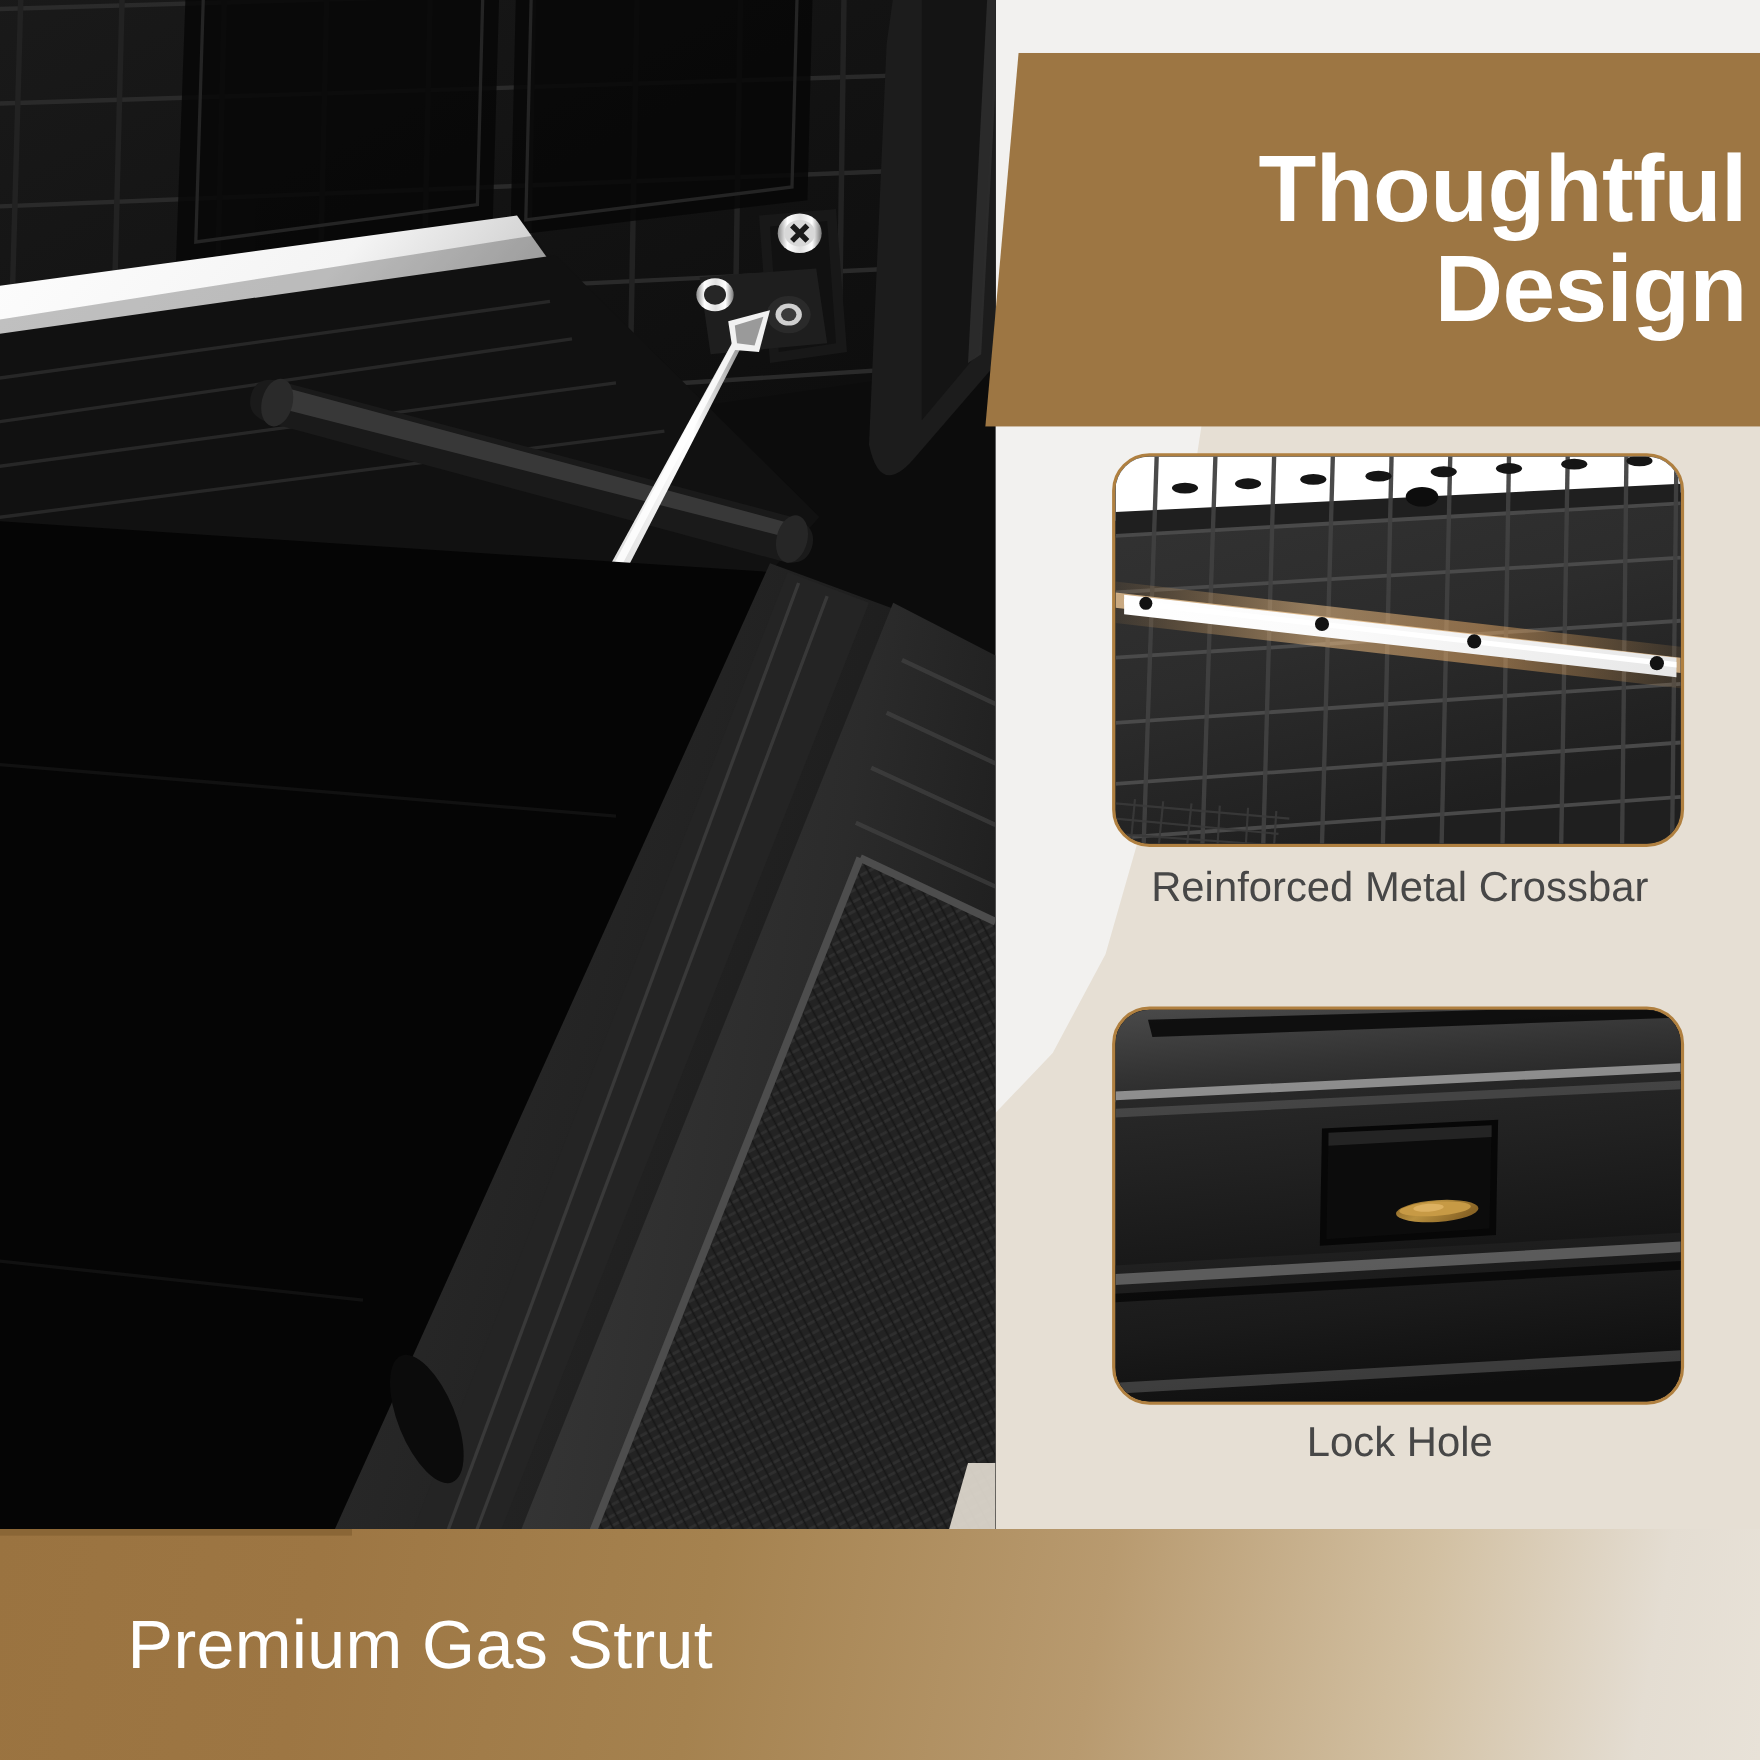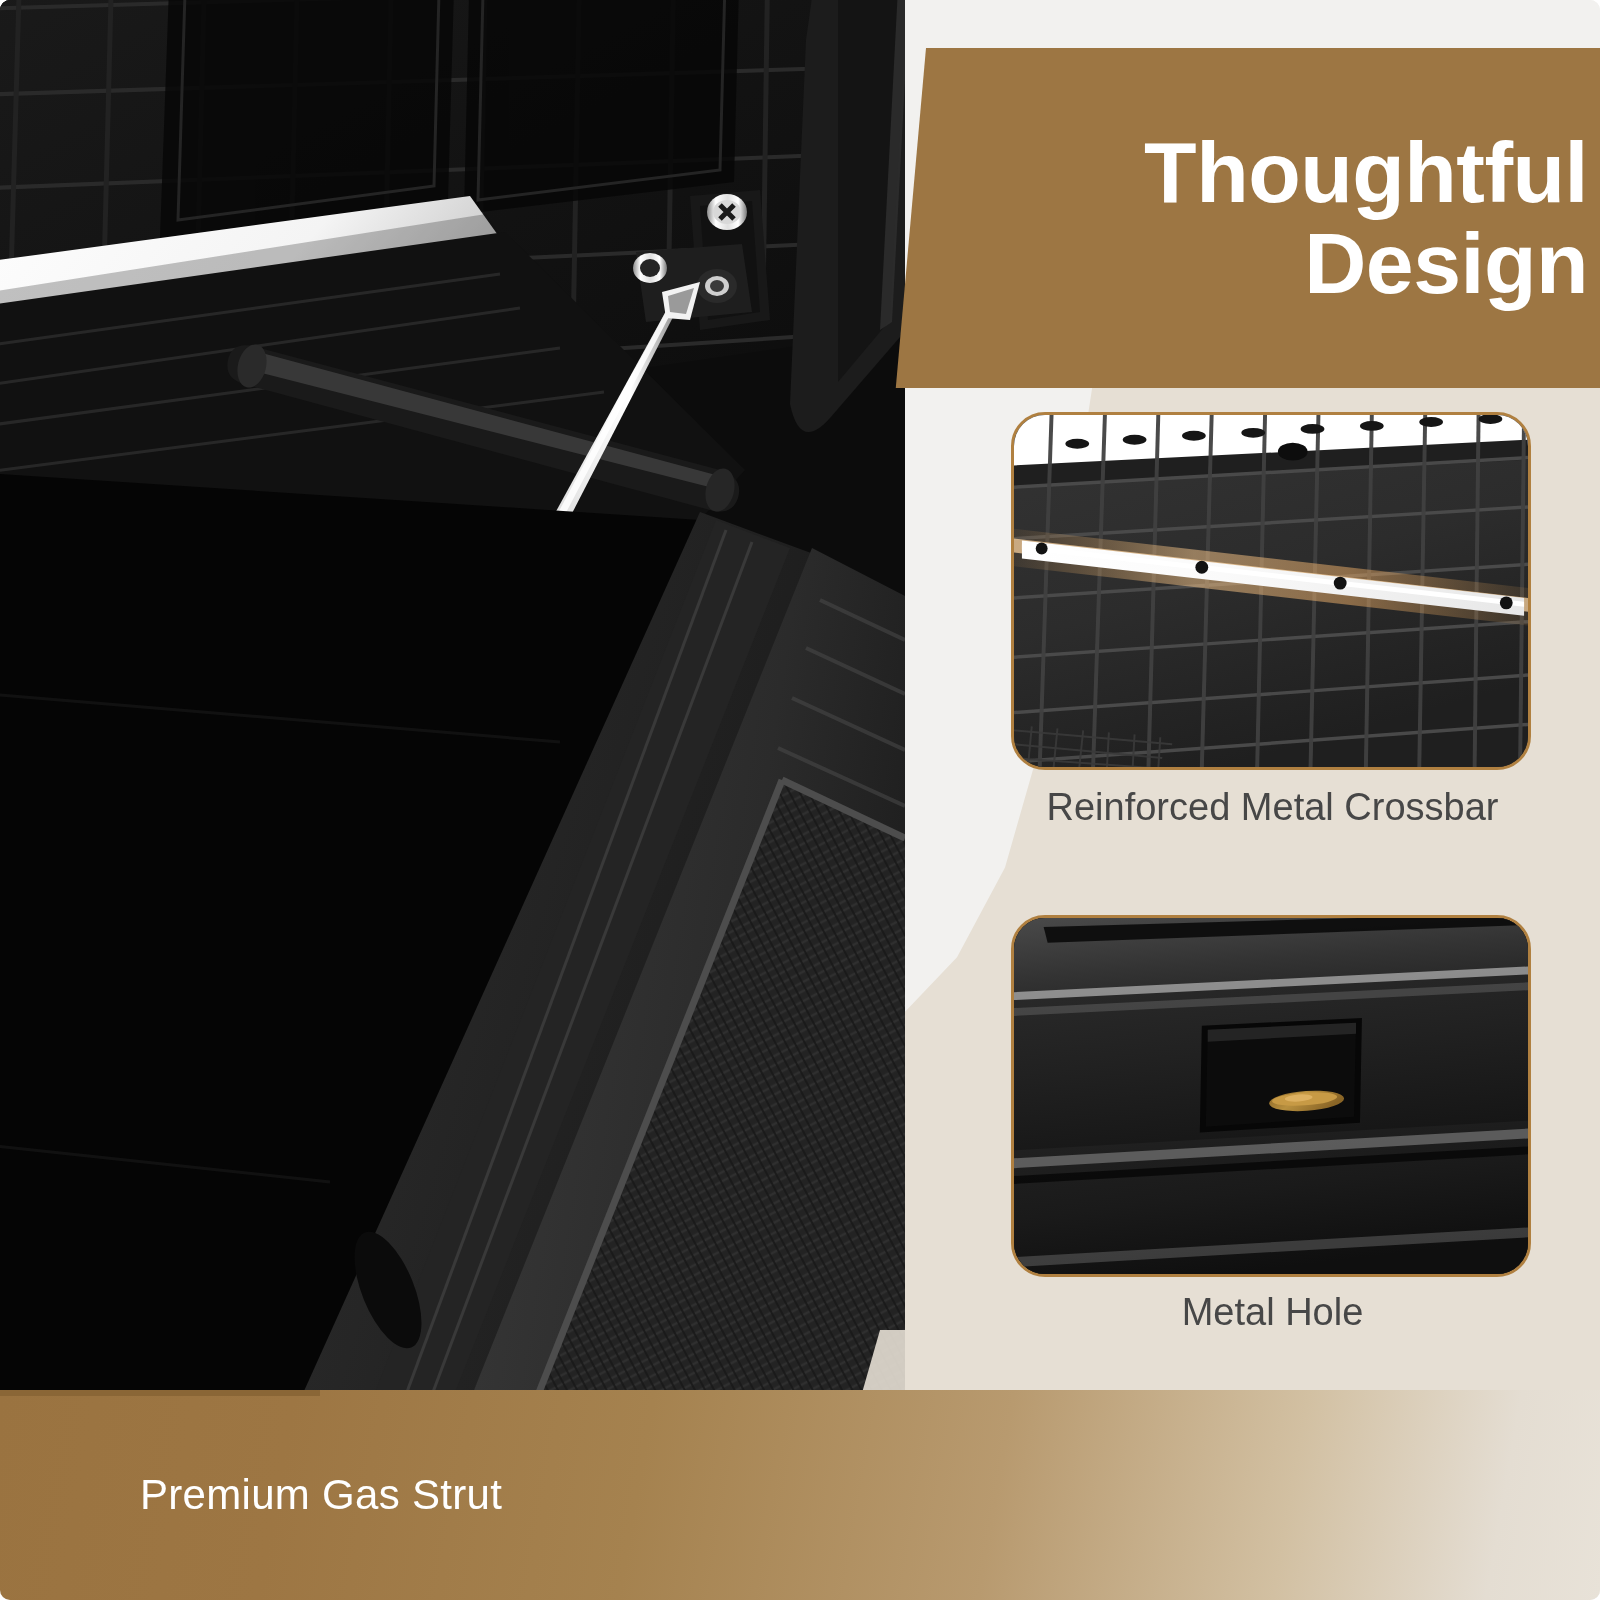--- a/index.html
+++ b/index.html
@@ -10,21 +10,20 @@
   body {
     font-family: "Liberation Sans", sans-serif;
   }
 
   #stage {
     position: relative;
     width: 1600px;
     height: 1600px;
     overflow: hidden;
     background: #f2f1ef;
-    border-radius: 10px;
   }
 
   
   .bg-right {
     position: absolute;
     left: 840px; top: 0; width: 760px; height: 1600px;
     background: #f2f1ef;
   }
   .bg-beige-blob {
     position: absolute;
@@ -93,25 +92,24 @@
     position: absolute;
     left: 0; top: 1390px; width: 1600px; height: 210px;
     background: linear-gradient(100deg,
         #9a7340 0%, #9d7643 18%, #a5824f 40%,
         #b89a6f 62%, #d2c0a2 80%, #e4ddd2 93%, #e8e2d8 100%);
     display: flex;
     align-items: center;
   }
   .footer-title {
     color: #ffffff;
-    font-size: 42px;
+    font-size: 62px;
     font-weight: normal;
     padding-left: 116px;
     letter-spacing: 0.3px;
-    margin-left: 24px;
   }
   .footer-notch {
     position: absolute;
     left: 0; top: 1390px; width: 320px; height: 6px;
     background: #8a6636;
   }
 </style>
 </head>
 <body>
 
@@ -449,20 +447,20 @@
         <ellipse cx="294" cy="184" rx="33" ry="6.5" transform="rotate(-4 294 184)" fill="#c79a45"></ellipse>
         <ellipse cx="288" cy="183" rx="14" ry="3.6" transform="rotate(-4 288 183)" fill="#e0b566" opacity="0.85"></ellipse>
       </g>
 
       <path d="M0 236 L520 206 L520 362 L0 362 Z" fill="url(#c2lower)"></path>
       <path d="M0 244 L520 214 L520 224 L0 254 Z" fill="#9a9a9a" opacity="0.5"></path>
       <path d="M0 262 L520 232 L520 240 L0 270 Z" fill="#060606" opacity="0.8"></path>
       <path d="M0 344 L520 314 L520 324 L0 354 Z" fill="#8d8d8d" opacity="0.35"></path>
     </svg>
   </div>
-  <div class="caption caption-2">Metal Hole</div>
+  <div class="caption caption-2">Lock Hole</div>
 
   <div class="footer-banner">
     <div class="footer-title">Premium Gas Strut</div>
   </div>
   <div class="footer-notch"></div>
 
 </div>
 
 </body></html>

